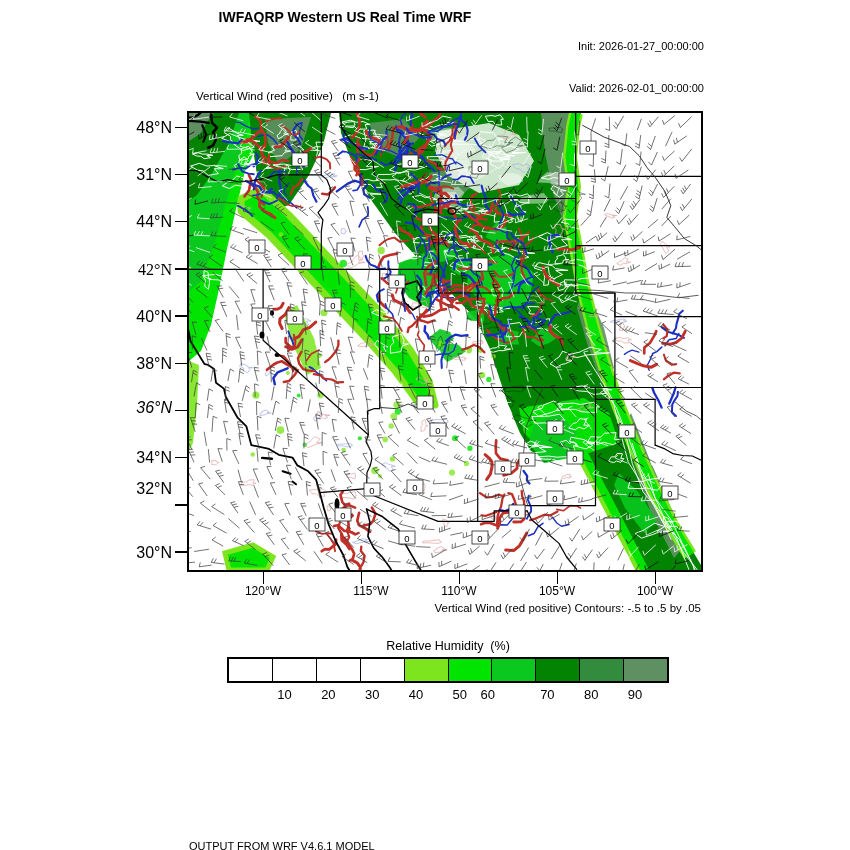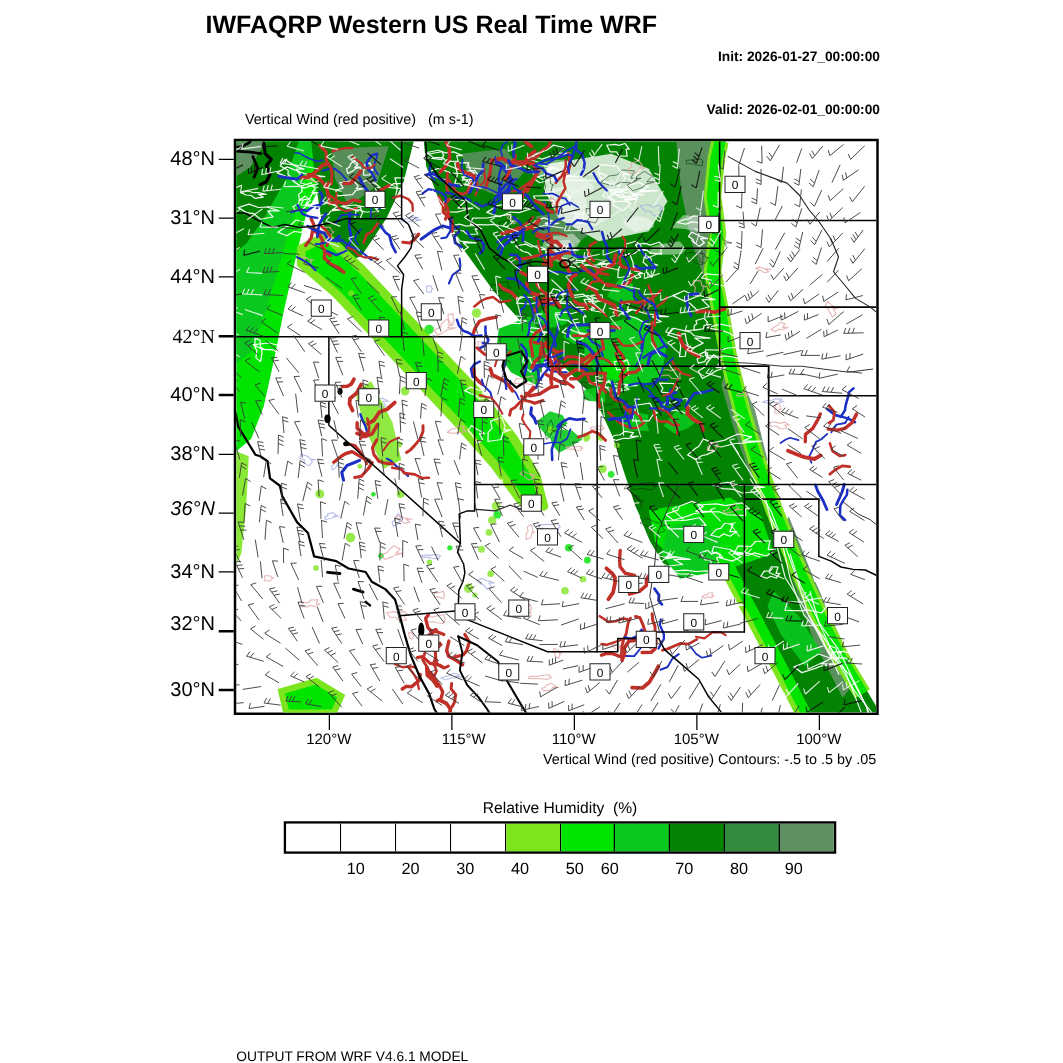--- a/index.html
+++ b/index.html
@@ -1,19 +1,19 @@
 <!DOCTYPE html>
 <html><head>
 <meta charset="utf-8">
 <style>
   html,body{margin:0;padding:0;background:#fff;}
   body{width:850px;height:850px;position:relative;font-family:"Liberation Sans","DejaVu Sans",sans-serif;color:#000;overflow:hidden;}
   .abs{position:absolute;}
-  #main-title{top:9px;left:345px;transform:translateX(-50%);font-size:20px;font-weight:bold;white-space:pre;}
-  #time-block{top:11px;right:146px;text-align:right;font-size:11px;font-weight:bold;line-height:14px;white-space:pre;}
+  #main-title{top:9px;left:345px;transform:translateX(-50%);font-size:14px;font-weight:bold;white-space:pre;}
+  #time-block{top:11px;right:146px;text-align:right;font-size:11px;font-weight:normal;line-height:14px;white-space:pre;}
   #legend-block{top:61px;left:196px;font-size:11.5px;line-height:14px;white-space:pre;}
   #map-frame{top:111px;left:187px;width:516px;height:461px;border:2px solid #000;box-sizing:border-box;background:#fff;}
   #map-svg{position:absolute;top:0;left:0;}
   .lat-tick{width:12px;height:1.5px;background:#000;left:175px;}
   .lon-tick{width:1.5px;height:12px;background:#000;top:572px;}
   .lat-label{font-size:16px;text-align:right;width:40px;left:132px;}
   .lon-label{font-size:12px;text-align:center;width:60px;top:584px;}
   #map-caption{top:602px;right:149px;font-size:11.5px;white-space:pre;}
   #cb-title{top:639px;left:228px;width:440px;text-align:center;font-size:12.5px;white-space:pre;}
   #colorbar{top:657px;left:227px;width:442px;height:26px;border:2px solid #000;box-sizing:border-box;display:flex;}
@@ -1667,21 +1667,21 @@
     <div class="abs lat-label" style="top: 260.6px; font-family: Liberation Serif, serif;">42°N</div>
     <div class="abs lat-tick" style="top: 315.3px;"></div>
     <div class="abs lat-label" style="top: 307.8px;">40°N</div>
     <div class="abs lat-tick" style="top: 362.5px;"></div>
     <div class="abs lat-label" style="top: 355px;">38°N</div>
     <div class="abs lat-tick" style="top: 409.7px;"></div>
     <div class="abs lat-label" style="top: 399px; font-style: italic;">36°N</div>
     <div class="abs lat-tick" style="top: 456.9px;"></div>
     <div class="abs lat-label" style="top: 449.4px;">34°N</div>
     <div class="abs lat-tick" style="top: 504.1px;"></div>
-    <div class="abs lat-label" style="top: 491px;">32°N</div>
+    <div class="abs lat-label" style="top: 480px;">32°N</div>
     <div class="abs lat-tick" style="top: 551.3px;"></div>
     <div class="abs lat-label" style="top: 543.8px;">30°N</div>
     <div class="abs lon-tick" style="left: 262.5px;"></div>
     <div class="abs lon-label" style="left: 233px;">120°W</div>
     <div class="abs lon-tick" style="left: 360.5px;"></div>
     <div class="abs lon-label" style="left: 341px;">115°W</div>
     <div class="abs lon-tick" style="left: 458.5px;"></div>
     <div class="abs lon-label" style="left: 429px;">110°W</div>
     <div class="abs lon-tick" style="left: 556.5px;"></div>
     <div class="abs lon-label" style="left: 527px;">105°W</div>

